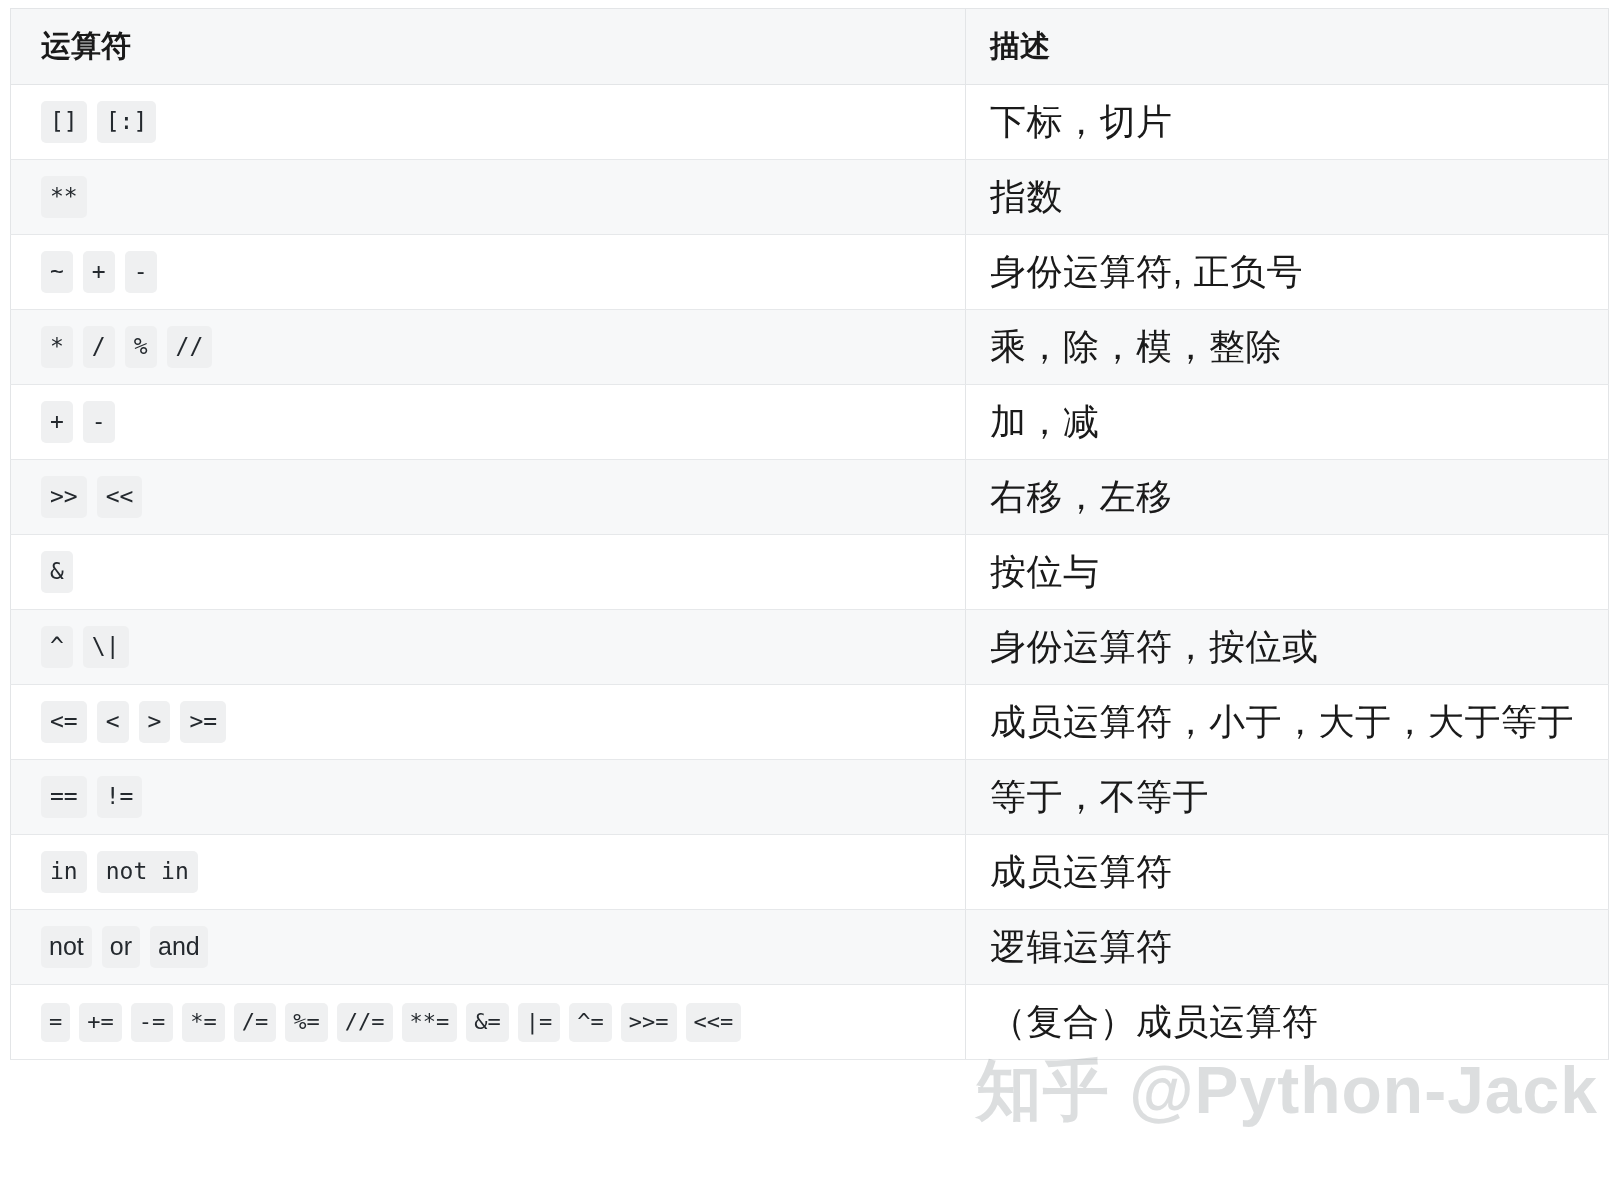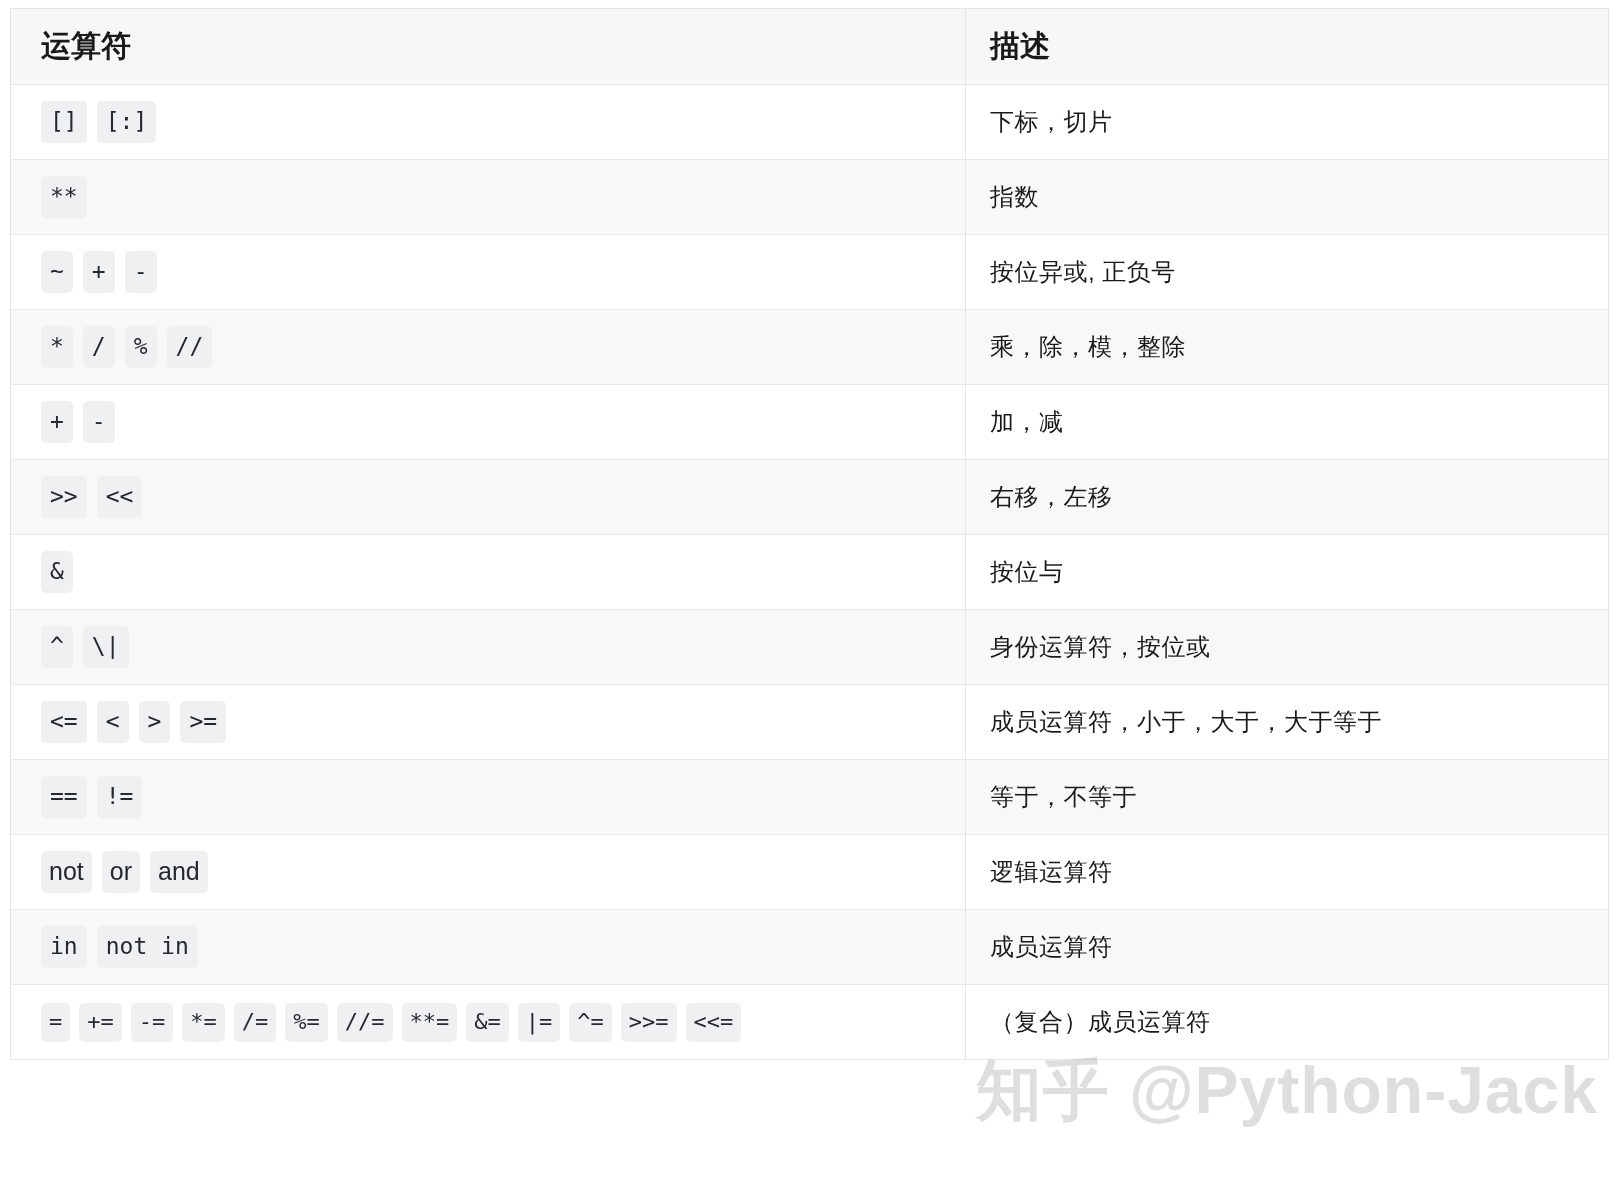--- a/index.html
+++ b/index.html
@@ -63,21 +63,21 @@
   tbody td:last-child { border-right: none; }
 
   td.op-cell {
     padding: 0 10px 0 30px;
     white-space: nowrap;
     overflow: hidden;
   }
 
   td.desc-cell {
     padding: 0 10px 0 24px;
-    font-size: 24px;
+    font-size: 36px;
     color: #1a1a1a;
     line-height: 1.3;
     letter-spacing: 0.5px;
   }
 
   .badge {
     display: inline-block;
     font-family: "DejaVu Sans Mono", "Liberation Mono", monospace;
     font-size: 23px;
     line-height: 1;
@@ -138,21 +138,21 @@
         <tr>
           <td class="op-cell"><span class="badge">[]</span><span class="badge">[:]</span></td>
           <td class="desc-cell">下标，切片</td>
         </tr>
         <tr>
           <td class="op-cell"><span class="badge">**</span></td>
           <td class="desc-cell">指数</td>
         </tr>
         <tr>
           <td class="op-cell"><span class="badge">~</span><span class="badge">+</span><span class="badge">-</span></td>
-          <td class="desc-cell">按位异或, 正负号</td>
+          <td class="desc-cell">身份运算符, 正负号</td>
         </tr>
         <tr>
           <td class="op-cell"><span class="badge">*</span><span class="badge">/</span><span class="badge">%</span><span class="badge">//</span></td>
           <td class="desc-cell">乘，除，模，整除</td>
         </tr>
         <tr>
           <td class="op-cell"><span class="badge">+</span><span class="badge">-</span></td>
           <td class="desc-cell">加，减</td>
         </tr>
         <tr>
@@ -169,26 +169,26 @@
         </tr>
         <tr>
           <td class="op-cell"><span class="badge">&lt;=</span><span class="badge">&lt;</span><span class="badge">&gt;</span><span class="badge">&gt;=</span></td>
           <td class="desc-cell">成员运算符，小于，大于，大于等于</td>
         </tr>
         <tr>
           <td class="op-cell"><span class="badge">==</span><span class="badge">!=</span></td>
           <td class="desc-cell">等于，不等于</td>
         </tr>
         <tr>
+          <td class="op-cell"><span class="badge">in</span><span class="badge">not in</span></td>
+          <td class="desc-cell">成员运算符</td>
+        </tr>
+        <tr>
           <td class="op-cell"><span class="badge word">not</span><span class="badge word">or</span><span class="badge word">and</span></td>
           <td class="desc-cell">逻辑运算符</td>
-        </tr>
-        <tr>
-          <td class="op-cell"><span class="badge">in</span><span class="badge">not in</span></td>
-          <td class="desc-cell">成员运算符</td>
         </tr>
         <tr class="assign-row">
           <td class="op-cell"><span class="badge">=</span><span class="badge">+=</span><span class="badge">-=</span><span class="badge">*=</span><span class="badge">/=</span><span class="badge">%=</span><span class="badge">//=</span><span class="badge">**=</span><span class="badge">&amp;=</span><span class="badge">|=</span><span class="badge">^=</span><span class="badge">&gt;&gt;=</span><span class="badge">&lt;&lt;=</span></td>
           <td class="desc-cell">（复合）成员运算符</td>
         </tr>
       </tbody>
   </table>
 
   <div class="watermark">知乎 @Python-Jack</div>
 

